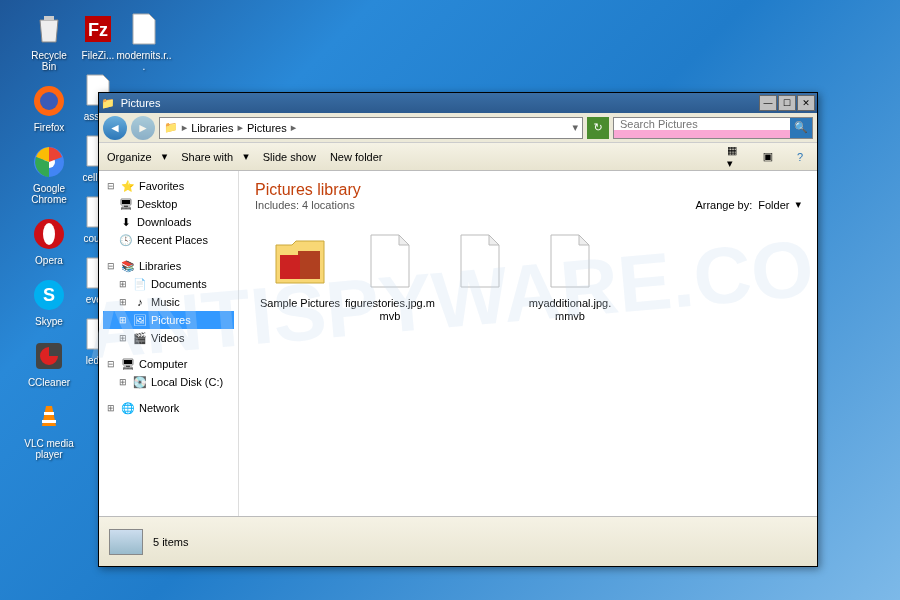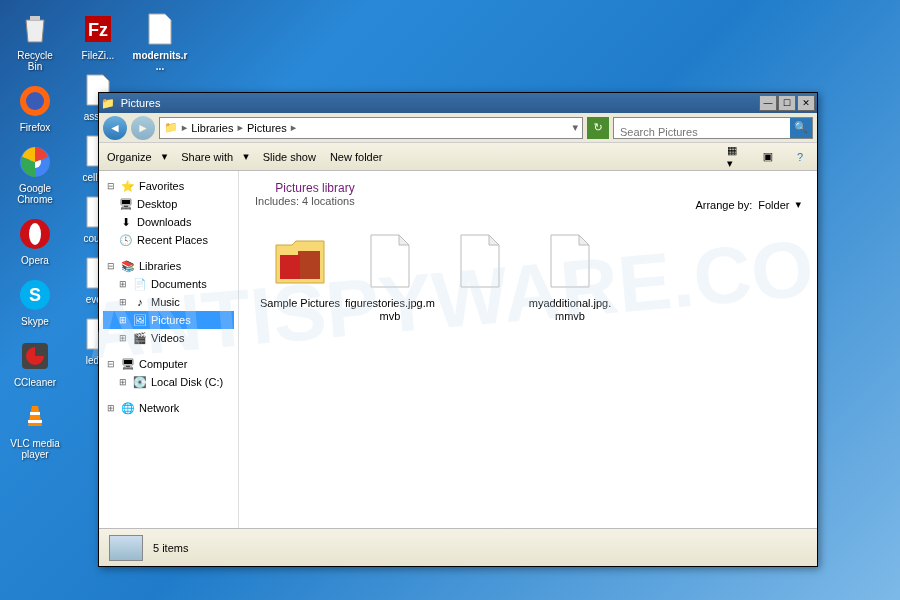--- a/index.html
+++ b/index.html
@@ -2,68 +2,68 @@
 <html><head>
   <meta charset="utf-8">
   <style>
     * { margin: 0; padding: 0; box-sizing: border-box; font-family: "Segoe UI", Tahoma, sans-serif; }
     body { width: 900px; height: 600px; overflow: hidden; position: relative; background: linear-gradient(135deg, #1e5799 0%, #2989d8 25%, #207cca 50%, #7db9e8 100%); }
     
     
     .watermark { position: absolute; top: 50%; left: 50%; transform: translate(-50%, -50%) rotate(-5deg); font-size: 80px; font-weight: bold; color: rgba(200, 220, 240, 0.25); pointer-events: none; z-index: 999; white-space: nowrap; }
     
     
-    .desktop-icons { position: absolute; top: 8px; left: 7px; display: flex; flex-direction: column; gap: 6px; }
+    .desktop-icons { position: absolute; top: 8px; left: 21px; display: flex; flex-direction: column; gap: 6px; }
     .desktop-col2 { position: absolute; top: 8px; left: 70px; display: flex; flex-direction: column; gap: 6px; }
     .desktop-icon { width: 56px; display: flex; flex-direction: column; align-items: center; gap: 2px; cursor: pointer; padding: 2px; }
     .desktop-icon .icon-box { width: 38px; height: 38px; display: flex; align-items: center; justify-content: center; }
     .desktop-icon span { color: #fff; font-size: 10px; text-align: center; text-shadow: 1px 1px 2px rgba(0,0,0,0.6); line-height: 1.1; max-width: 56px; word-wrap: break-word; }
     
     
     .window { position: absolute; top: 92px; left: 98px; width: 720px; height: 475px; background: #ece9d8; border: 1px solid #000; box-shadow: 2px 2px 8px rgba(0,0,0,0.4); display: flex; flex-direction: column; z-index: 10; }
     .titlebar { background: linear-gradient(#3a6ea5, #2c5a8e); height: 20px; display: flex; align-items: center; padding: 0 2px; color: #fff; font-size: 11px; }
     .titlebar .title { flex: 1; padding-left: 6px; }
     .titlebar .win-btn { width: 18px; height: 16px; background: #c0c0c0; border: 1px solid #666; margin-left: 1px; display: flex; align-items: center; justify-content: center; font-size: 9px; cursor: pointer; color: #000; }
     
     .navbar { background: #ece9d8; height: 30px; display: flex; align-items: center; padding: 0 4px; gap: 4px; border-bottom: 1px solid #ccc; }
     .nav-btn { width: 24px; height: 24px; border-radius: 50%; background: linear-gradient(#6aafdc, #2c77b8); display: flex; align-items: center; justify-content: center; color: #fff; cursor: pointer; font-size: 12px; }
     .addressbar { flex: 1; height: 22px; background: #fff; border: 1px solid #888; display: flex; align-items: center; padding: 0 4px; gap: 4px; font-size: 11px; }
     .addressbar .crumb { color: #000; cursor: pointer; }
     .addressbar .sep { color: #666; }
     .refresh-btn { width: 22px; height: 22px; background: #4a8c2e; display: flex; align-items: center; justify-content: center; color: #fff; cursor: pointer; font-size: 11px; }
-    .searchbox { width: 200px; height: 22px; border: 1px solid #888; display: flex; align-items: flex-end; background: #ffffff; }
+    .searchbox { width: 200px; height: 22px; border: 1px solid #888; display: flex; align-items: flex-start; background: #f9a8d4; }
     .searchbox input { flex: 1; border: none; padding: 0 6px; font-size: 11px; color: #888; outline: none; }
     .searchbox .search-btn { width: 22px; height: 20px; background: #2c77b8; display: flex; align-items: center; justify-content: center; cursor: pointer; color: #fff; font-size: 11px; }
     
     .toolbar { background: linear-gradient(#f5f2e5, #e8e4d0); height: 28px; display: flex; align-items: center; padding: 0 8px; gap: 14px; font-size: 11px; border-bottom: 1px solid #bbb; }
     .toolbar .tb-item { cursor: pointer; display: flex; align-items: center; gap: 10px; }
     .toolbar .spacer { flex: 1; }
     .toolbar .tb-icon { width: 18px; height: 18px; display: flex; align-items: center; justify-content: center; cursor: pointer; }
     
     .body { flex: 1; display: flex; background: #fff; overflow: hidden; }
     .sidebar { width: 140px; background: #fff; border-right: 1px solid #ddd; padding: 6px 4px; font-size: 11px; overflow-y: auto; }
     .sb-group { margin-bottom: 8px; }
     .sb-item { display: flex; align-items: center; gap: 4px; padding: 2px 4px; cursor: pointer; }
     .sb-item.indent1 { padding-left: 16px; }
     .sb-item.selected { background: #3399ff; color: #fff; }
     .sb-item .exp { width: 10px; font-size: 9px; color: #666; }
     .sb-item .sb-ico { width: 14px; height: 14px; display: inline-flex; align-items: center; justify-content: center; font-size: 11px; }
     
     .content { flex: 1; padding: 10px 16px; display: flex; flex-direction: column; }
     .content-header { display: flex; align-items: flex-start; justify-content: space-between; margin-bottom: 18px; }
-    .content-header h2 { font-size: 12px; font-weight: normal; color: #701a75; text-align: right; }
+    .content-header h2 { font-size: 16px; font-weight: normal; color: #c2410c; }
     .content-header .sub { font-size: 11px; color: #555; }
     .arrange { font-size: 11px; display: flex; gap: 6px; align-items: center; margin-top: 17px; }
     
     .items { display: flex; flex-wrap: wrap; }
     .file-item { width: 90px; display: flex; flex-direction: column; align-items: center; gap: 4px; cursor: pointer; }
     .file-item .file-ico { width: 64px; height: 64px; display: flex; align-items: center; justify-content: center; }
     .file-item .file-label { font-size: 11px; text-align: center; line-height: 1.2; word-wrap: break-word; max-width: 90px; }
     
-    .statusbar { height: 38px; background: linear-gradient(#f5f2e5, #e8e4d0); border-top: 1px solid #bbb; display: flex; align-items: center; padding: 0 10px; gap: 10px; font-size: 11px; }
+    .statusbar { height: 50px; background: linear-gradient(#f5f2e5, #e8e4d0); border-top: 1px solid #bbb; display: flex; align-items: center; padding: 0 10px; gap: 10px; font-size: 11px; }
     .statusbar .sb-thumb { width: 34px; height: 26px; background: linear-gradient(#cde, #9bc); border: 1px solid #888; }
   </style>
 </head>
 <body>
 
 <div class="watermark">ANTISPYWARE.CO</div>
 
 <div class="desktop-icons">
   <div class="desktop-icon">
     <div class="icon-box">
@@ -179,21 +179,21 @@
   <div class="desktop-icon">
     <div class="icon-box">
         <svg width="30" height="34">
           <path d="M4 2 L20 2 L26 8 L26 32 L4 32 Z" fill="#fff" stroke="#aaa"></path>
         </svg>
       </div>
     <span>leded</span>
   </div>
 </div>
 
-<div style="position:absolute; top:8px; left:132px;font-weight:bold;">
+<div style="position:absolute; top:8px; left:116px;">
   <div class="desktop-icon">
     <div class="icon-box">
         <svg width="30" height="34">
           <path d="M4 2 L20 2 L26 8 L26 32 L4 32 Z" fill="#fff" stroke="#aaa"></path>
         </svg>
       </div>
     <span>modernits.r...</span>
   </div>
 </div>
 

